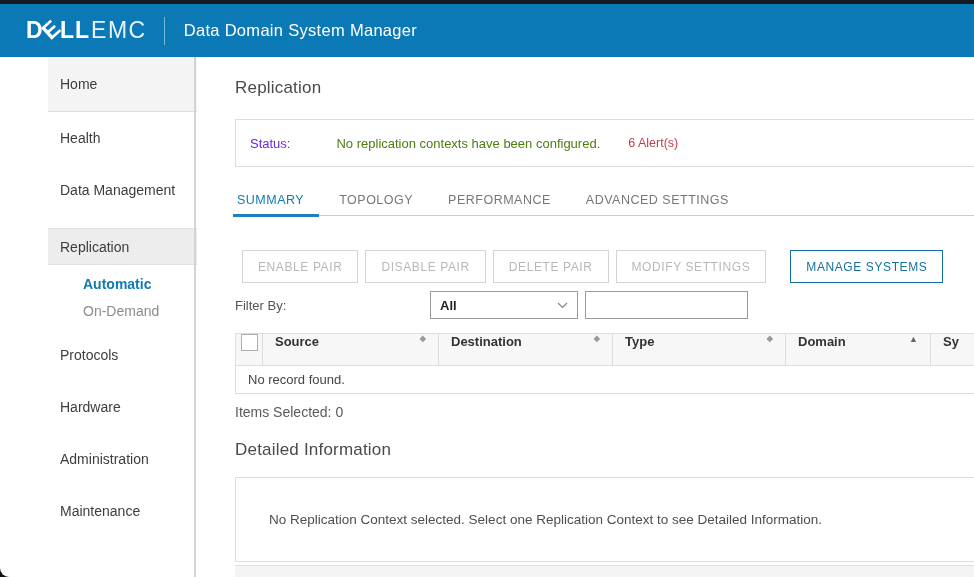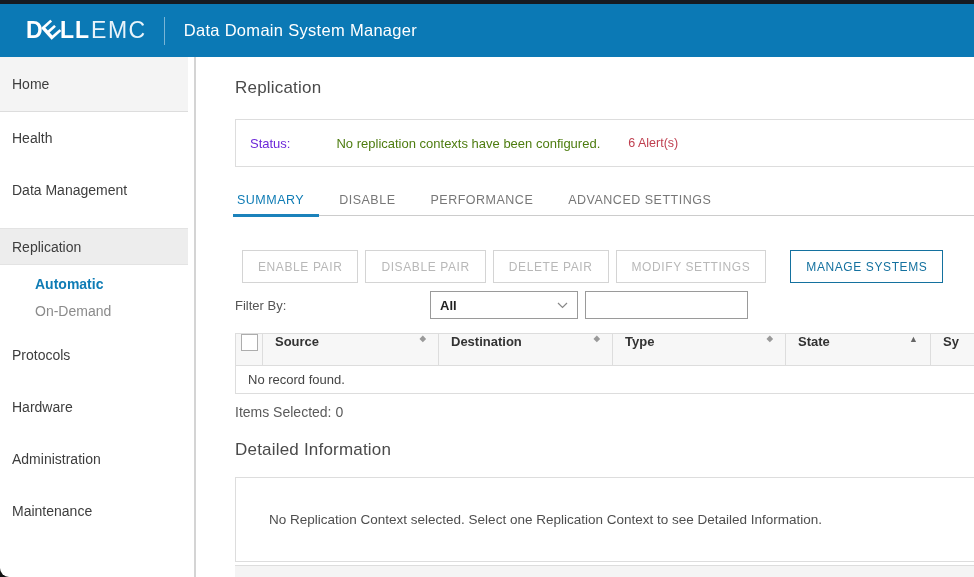--- a/index.html
+++ b/index.html
@@ -17,21 +17,21 @@
     display:flex; align-items:center; padding-left:26px;
   }
   .logo { display:flex; align-items:center; color:#fff; }
   .logo-dell { font-size:23px; font-weight:700; letter-spacing:1px; display:flex; align-items:center; }
   .tilted-e { display:inline-block; transform:rotate(-42deg) translateY(-1px); }
   .logo-emc { font-size:23px; font-weight:400; letter-spacing:1.5px; color:#e8f3fa; margin-left:1px; }
   .logo-divider { width:1px; height:28px; background:rgba(255,255,255,0.45); margin:0 19px 0 17px; }
   .app-title { color:#fff; font-size:16.5px; font-weight:400; letter-spacing:0.3px; }
 
   
-  .sidebar { position:absolute; top:57px; left:0; width:188px; bottom:0; background:#fff; }
+  .sidebar { position:absolute; top:57px; left:0; width:188px; bottom:0; background:#fff;padding-left:48px; }
   .side-divider { position:absolute; top:57px; left:194px; width:2px; bottom:0; background:#d4d4d4; }
   .side-item {
     display:flex; align-items:center; padding-left:12px;
     font-size:14px; color:#3d3d3d; cursor:pointer; box-sizing:border-box;
   }
   .side-item.home { height:55px; background:#f4f4f4; border-bottom:1px solid #dddddd; }
   .side-item.std { height:52px; }
   .side-item.replication {
     height:37px; margin-top:12px; background:#ededed;
     border-top:1px solid #e3e3e3; border-bottom:1px solid #e3e3e3;
@@ -192,21 +192,21 @@
   <div class="page-title">Replication</div>
 
   <div class="status-box">
     <span class="status-label">Status:</span>
     <span class="status-msg">No replication contexts have been configured.</span>
     <span class="alert-link">6 Alert(s)</span>
   </div>
 
   <div class="tabs">
     <div class="tab active">SUMMARY</div>
-    <div class="tab">DISABLE</div>
+    <div class="tab">TOPOLOGY</div>
     <div class="tab">PERFORMANCE</div>
     <div class="tab">ADVANCED SETTINGS</div>
   </div>
 
   <div class="toolbar">
     <button class="btn btn-disabled">ENABLE PAIR</button>
     <button class="btn btn-disabled">DISABLE PAIR</button>
     <button class="btn btn-disabled">DELETE PAIR</button>
     <button class="btn btn-disabled">MODIFY SETTINGS</button>
     <button class="btn btn-outline first">MANAGE SYSTEMS</button>
@@ -235,21 +235,21 @@
       </div>
       <div class="t-cell c-dest">
         <span>Destination</span>
         <span class="sort-icon">◆</span>
       </div>
       <div class="t-cell c-type">
         <span>Type</span>
         <span class="sort-icon">◆</span>
       </div>
       <div class="t-cell c-state">
-        <span>State</span>
+        <span>Domain</span>
         <span class="sort-icon asc">▲</span>
       </div>
       <div class="t-cell c-last">
         <span>Sy</span>
       </div>
     </div>
     <div class="t-empty">
       <span>No record found.</span>
     </div>
   </div>

